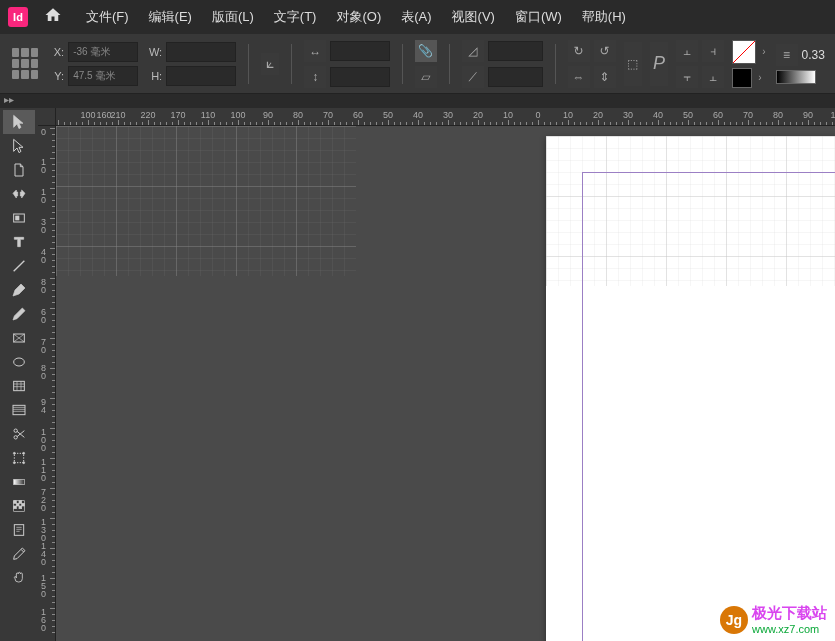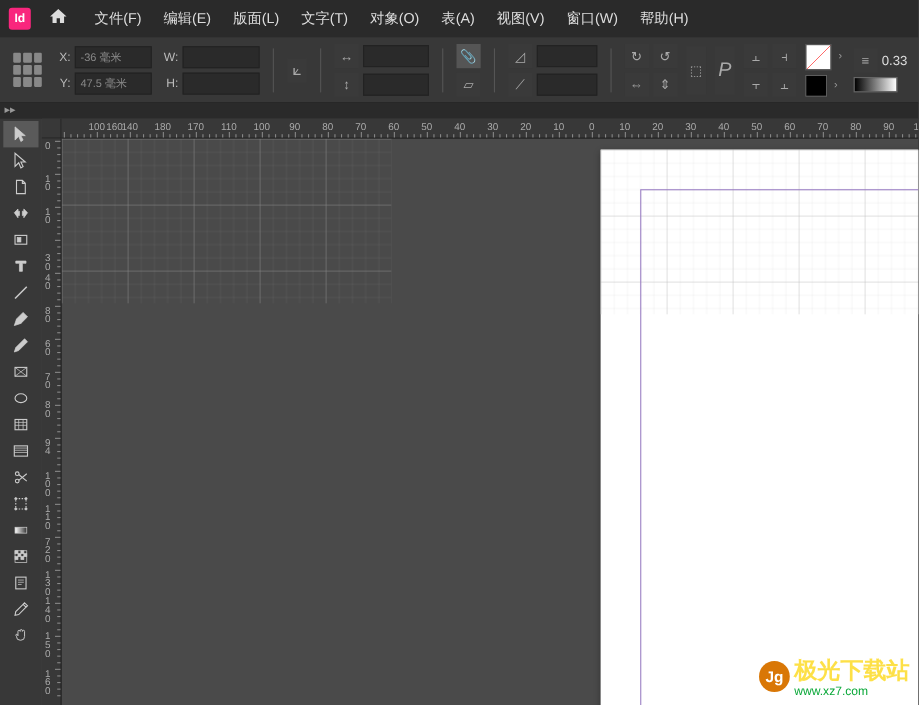--- a/index.html
+++ b/index.html
@@ -37,21 +37,21 @@
 .ruler-v .tick { position: absolute; color: #aaa; font-size: 9px; left: 3px; width: 12px; line-height: 8px; word-break: break-all; writing-mode: horizontal-tb; }
 .ruler-v .tline { position: absolute; background: #888; height: 1px; width: 5px; right: 0; }
 .canvas { position: absolute; top: 18px; left: 18px; right: 0; bottom: 0; }
 .gridsvg { position: absolute; inset: 0; }
 .page { position: absolute; left: 490px; top: 10px; width: 400px; height: 600px; background: #fff; box-shadow: 0 2px 6px rgba(0,0,0,0.4); }
 .page-grid { position: absolute; inset: 0; }
 .margin-box { position: absolute; left: 36px; top: 36px; right: -100px; bottom: -100px; border: 1px solid #9b7fc4; }
 .watermark { position: absolute; right: 8px; bottom: 6px; display: flex; align-items: center; gap: 4px; pointer-events: none; }
 .wm-logo { width: 28px; height: 28px; border-radius: 50%; background: #d97706; color: #fff; display: flex; align-items: center; justify-content: center; font-weight: bold; font-size: 14px; }
 .wm-text { display: flex; flex-direction: column; align-items: flex-start; }
-.wm-text span:first-child { color: #fde047; font-size: 21px; font-weight: bold; }
+.wm-text span:first-child { color: #d946ef; font-size: 15px; font-weight: bold; }
 .wm-text span:last-child { color: #0aa839; font-size: 11px; }
 .stroke-val { color: #ddd; font-size: 12px; }
 .grad-bar { width: 40px; height: 14px; background: linear-gradient(90deg,#000,#fff); border: 1px solid #666; }
 .black-sq { width: 20px; height: 20px; background: #000; border: 1px solid #666; }
 .chev { color: #999; font-size: 10px; padding: 0 2px; cursor: pointer; }
 .small-icon { color: #aaa; font-size: 14px; }
 .panel-expand { position: absolute; top: 94px; left: 4px; width: 14px; height: 14px; color: #999; font-size: 10px; }
 </style>
 </head>
 <body>
@@ -335,27 +335,27 @@
         <div class="tline" style="left: 8px; height: 3px;"></div>
         <div class="tline" style="left: 14px; height: 3px;"></div>
         <div class="tline" style="left: 20px; height: 3px;"></div>
         <div class="tline" style="left: 26px; height: 3px;"></div>
         <div class="tick" style="left: 32px;">100</div>
         <div class="tline" style="left: 32px;"></div>
         <div class="tline" style="left: 38px; height: 3px;"></div>
         <div class="tline" style="left: 44px; height: 3px;"></div>
         <div class="tline" style="left: 50px; height: 3px;"></div>
         <div class="tline" style="left: 56px; height: 3px;"></div>
-        <div class="tick" style="left: 62px;">140</div>
+        <div class="tick" style="left: 62px;">210</div>
         <div class="tline" style="left: 62px;"></div>
         <div class="tline" style="left: 68px; height: 3px;"></div>
         <div class="tline" style="left: 74px; height: 3px;"></div>
         <div class="tline" style="left: 80px; height: 3px;"></div>
         <div class="tline" style="left: 86px; height: 3px;"></div>
-        <div class="tick" style="left: 92px;">180</div>
+        <div class="tick" style="left: 92px;">220</div>
         <div class="tline" style="left: 92px;"></div>
         <div class="tline" style="left: 98px; height: 3px;"></div>
         <div class="tline" style="left: 104px; height: 3px;"></div>
         <div class="tline" style="left: 110px; height: 3px;"></div>
         <div class="tline" style="left: 116px; height: 3px;"></div>
         <div class="tick" style="left: 122px;">170</div>
         <div class="tline" style="left: 122px;"></div>
         <div class="tline" style="left: 128px; height: 3px;"></div>
         <div class="tline" style="left: 134px; height: 3px;"></div>
         <div class="tline" style="left: 140px; height: 3px;"></div>
@@ -502,21 +502,21 @@
         <div class="tline" style="top: 44px; width: 3px;"></div>
         <div class="tline" style="top: 50px; width: 3px;"></div>
         <div class="tline" style="top: 56px; width: 3px;"></div>
         <div class="tick" style="top: 62px;">1
 0</div>
         <div class="tline" style="top: 62px;"></div>
         <div class="tline" style="top: 68px; width: 3px;"></div>
         <div class="tline" style="top: 74px; width: 3px;"></div>
         <div class="tline" style="top: 80px; width: 3px;"></div>
         <div class="tline" style="top: 86px; width: 3px;"></div>
-        <div class="tick" style="top: 104px;">3
+        <div class="tick" style="top: 92px;">3
 0</div>
         <div class="tline" style="top: 92px;"></div>
         <div class="tline" style="top: 98px; width: 3px;"></div>
         <div class="tline" style="top: 104px; width: 3px;"></div>
         <div class="tline" style="top: 110px; width: 3px;"></div>
         <div class="tline" style="top: 116px; width: 3px;"></div>
         <div class="tick" style="top: 122px;">4
 0</div>
         <div class="tline" style="top: 122px;"></div>
         <div class="tline" style="top: 128px; width: 3px;"></div>

